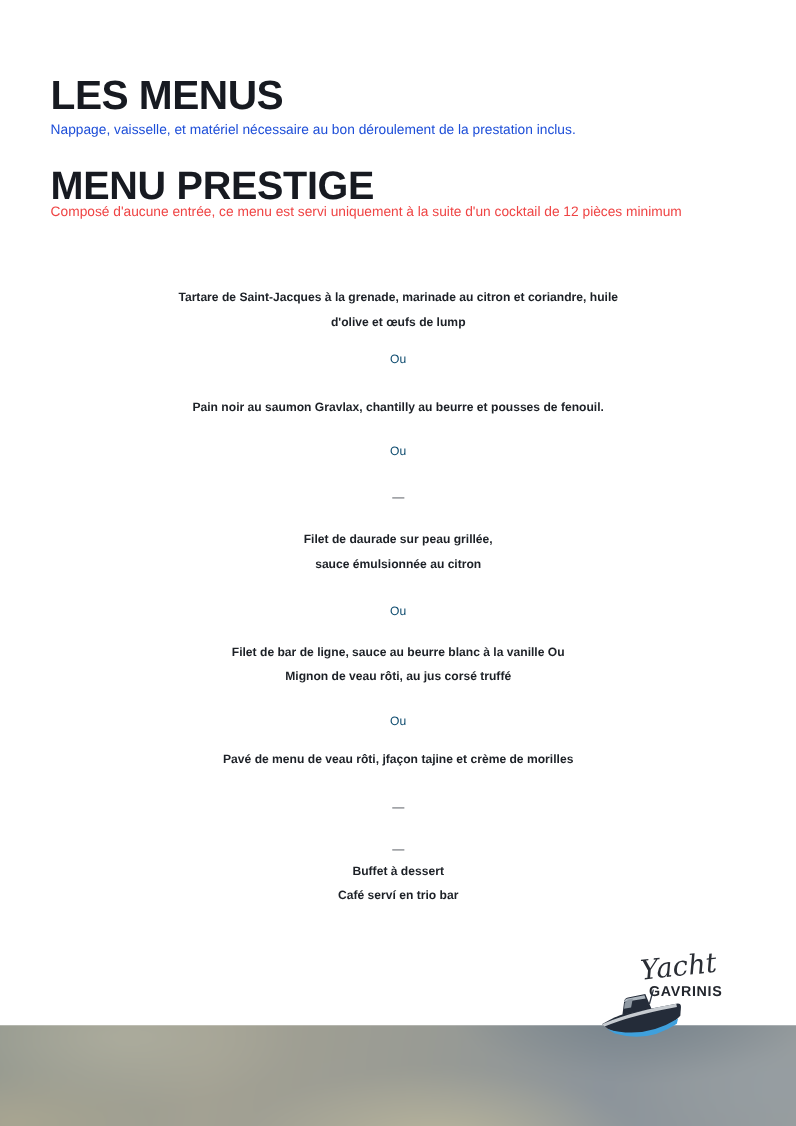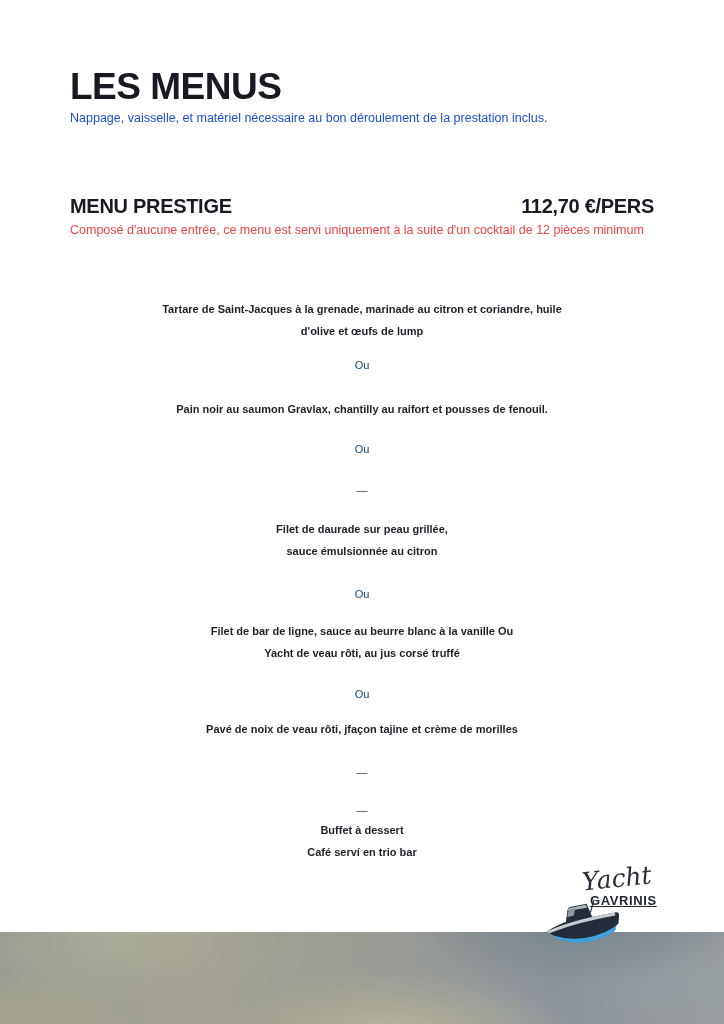--- a/index.html
+++ b/index.html
@@ -6,43 +6,42 @@
   html,body { background:#e8e8e8; }
   .page {
     position:relative;
     width:724px; height:1024px;
     margin:0 auto;
     background:#ffffff;
     font-family:"Liberation Sans", sans-serif;
     color:#1d2127;
     overflow:hidden;
   }
-  .content { padding:0 70px; }
+  .content { padding:0 46px; }
 
   
   .page-title {
     margin-top:68px;
     font-size:37px; line-height:1;
     font-weight:700; letter-spacing:-0.5px;
     color:#171a21;
   }
   .page-subtitle {
     margin-top:5px;
     font-size:12.5px; line-height:17px;
     color:#1d4ed8;
   }
   .menu-header {
     margin-top:26px;
     display:flex; justify-content:space-between; align-items:baseline;
   }
   .menu-name, .menu-price {
-    font-size:20px; line-height:31px;
+    font-size:36px; line-height:31px;
     font-weight:700; letter-spacing:-0.3px;
     color:#171a21;
-    margin-top:38px;
   }
   .menu-description {
     font-size:12.5px; line-height:17px;
     color:#ef4444;
   }
 
   
   .menu {
     margin-top:59px;
     text-align:center;
@@ -95,52 +94,50 @@
     position:absolute; left:36px; top:0px;
     font-family:"DejaVu Serif", serif;
     font-style:italic; font-size:25px; line-height:1;
     color:#2a2e35;
     transform:rotate(-6deg);
   }
   .logo-name {
     position:absolute; left:44px; top:27px;
     font-size:13px; font-weight:700; letter-spacing:0.6px;
     color:#22262d;
-    text-decoration:underline;
   }
   .boat { position:absolute; left:0px; top:32px; }
 </style>
 </head>
 <body>
 
 <div class="page">
   <div class="content">
     <h1 class="page-title">LES MENUS</h1>
     <p class="page-subtitle">Nappage, vaisselle, et matériel nécessaire au bon déroulement de la prestation inclus.</p>
 
     <div class="menu-header">
       <span class="menu-name">MENU PRESTIGE</span>
-      <span class="menu-price">112,70 €/PERS</span>
     </div>
     <p class="menu-description">Composé d'aucune entrée, ce menu est servi uniquement à la suite d'un cocktail de 12 pièces minimum</p>
 
     <div class="menu">
         <div class="line line-item">Tartare de Saint-Jacques à la grenade, marinade au citron et coriandre, huile
 d'olive et œufs de lump</div>
         <div class="line line-or">Ou</div>
-        <div class="line line-item">Pain noir au saumon Gravlax, chantilly au raifort et pousses de fenouil.</div>
+        <div class="line line-item">Pain noir au saumon Gravlax, chantilly au beurre et pousses de fenouil.</div>
         <div class="line line-or">Ou</div>
         <div class="line line-dash">—</div>
         <div class="line line-item">Filet de daurade sur peau grillée,
 sauce émulsionnée au citron</div>
         <div class="line line-or">Ou</div>
         <div class="line line-item">Filet de bar de ligne, sauce au beurre blanc à la vanille Ou
-Yacht de veau rôti, au jus corsé truffé</div>
+Mignon de veau rôti, au jus corsé truffé</div>
         <div class="line line-or">Ou</div>
-        <div class="line line-item">Pavé de noix de veau rôti, jfaçon tajine et crème de morilles</div>
+        <div class="line line-item">Pavé de menu de veau rôti, jfaçon tajine et crème de morilles</div>
         <div class="line line-dash">—</div>
         <div class="line line-dash">—</div>
         <div class="line line-item">Buffet à dessert
 Café serví en trio bar</div>
       </div>
   </div>
 
   <div class="footer-photo"></div>
 
   <div class="logo">

